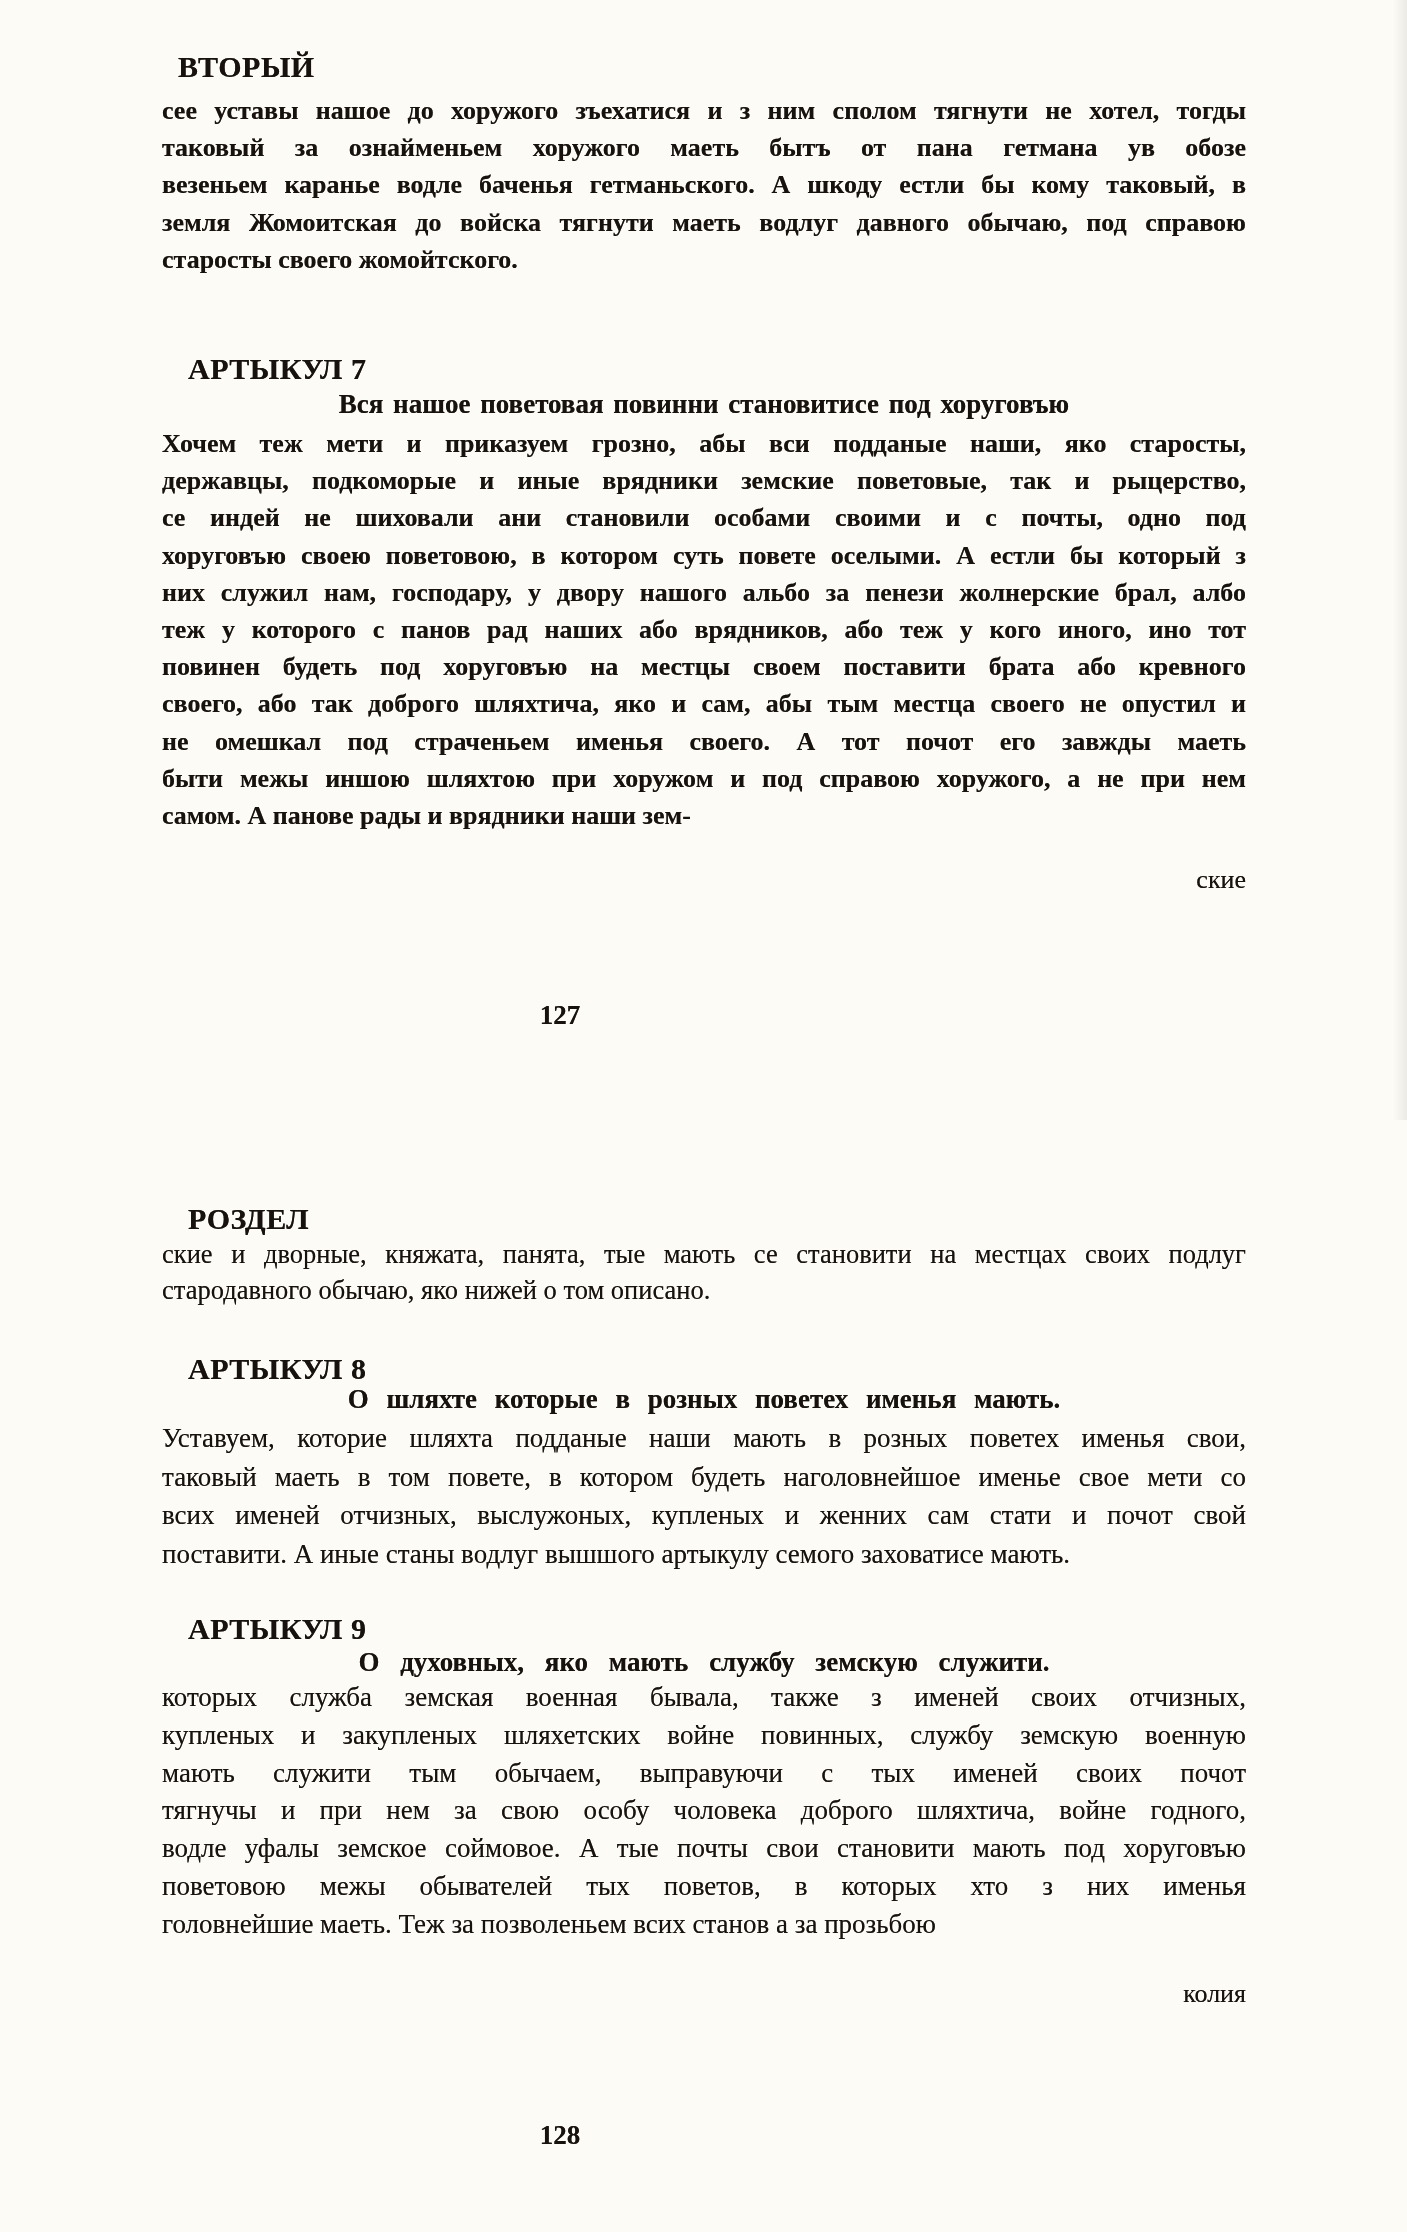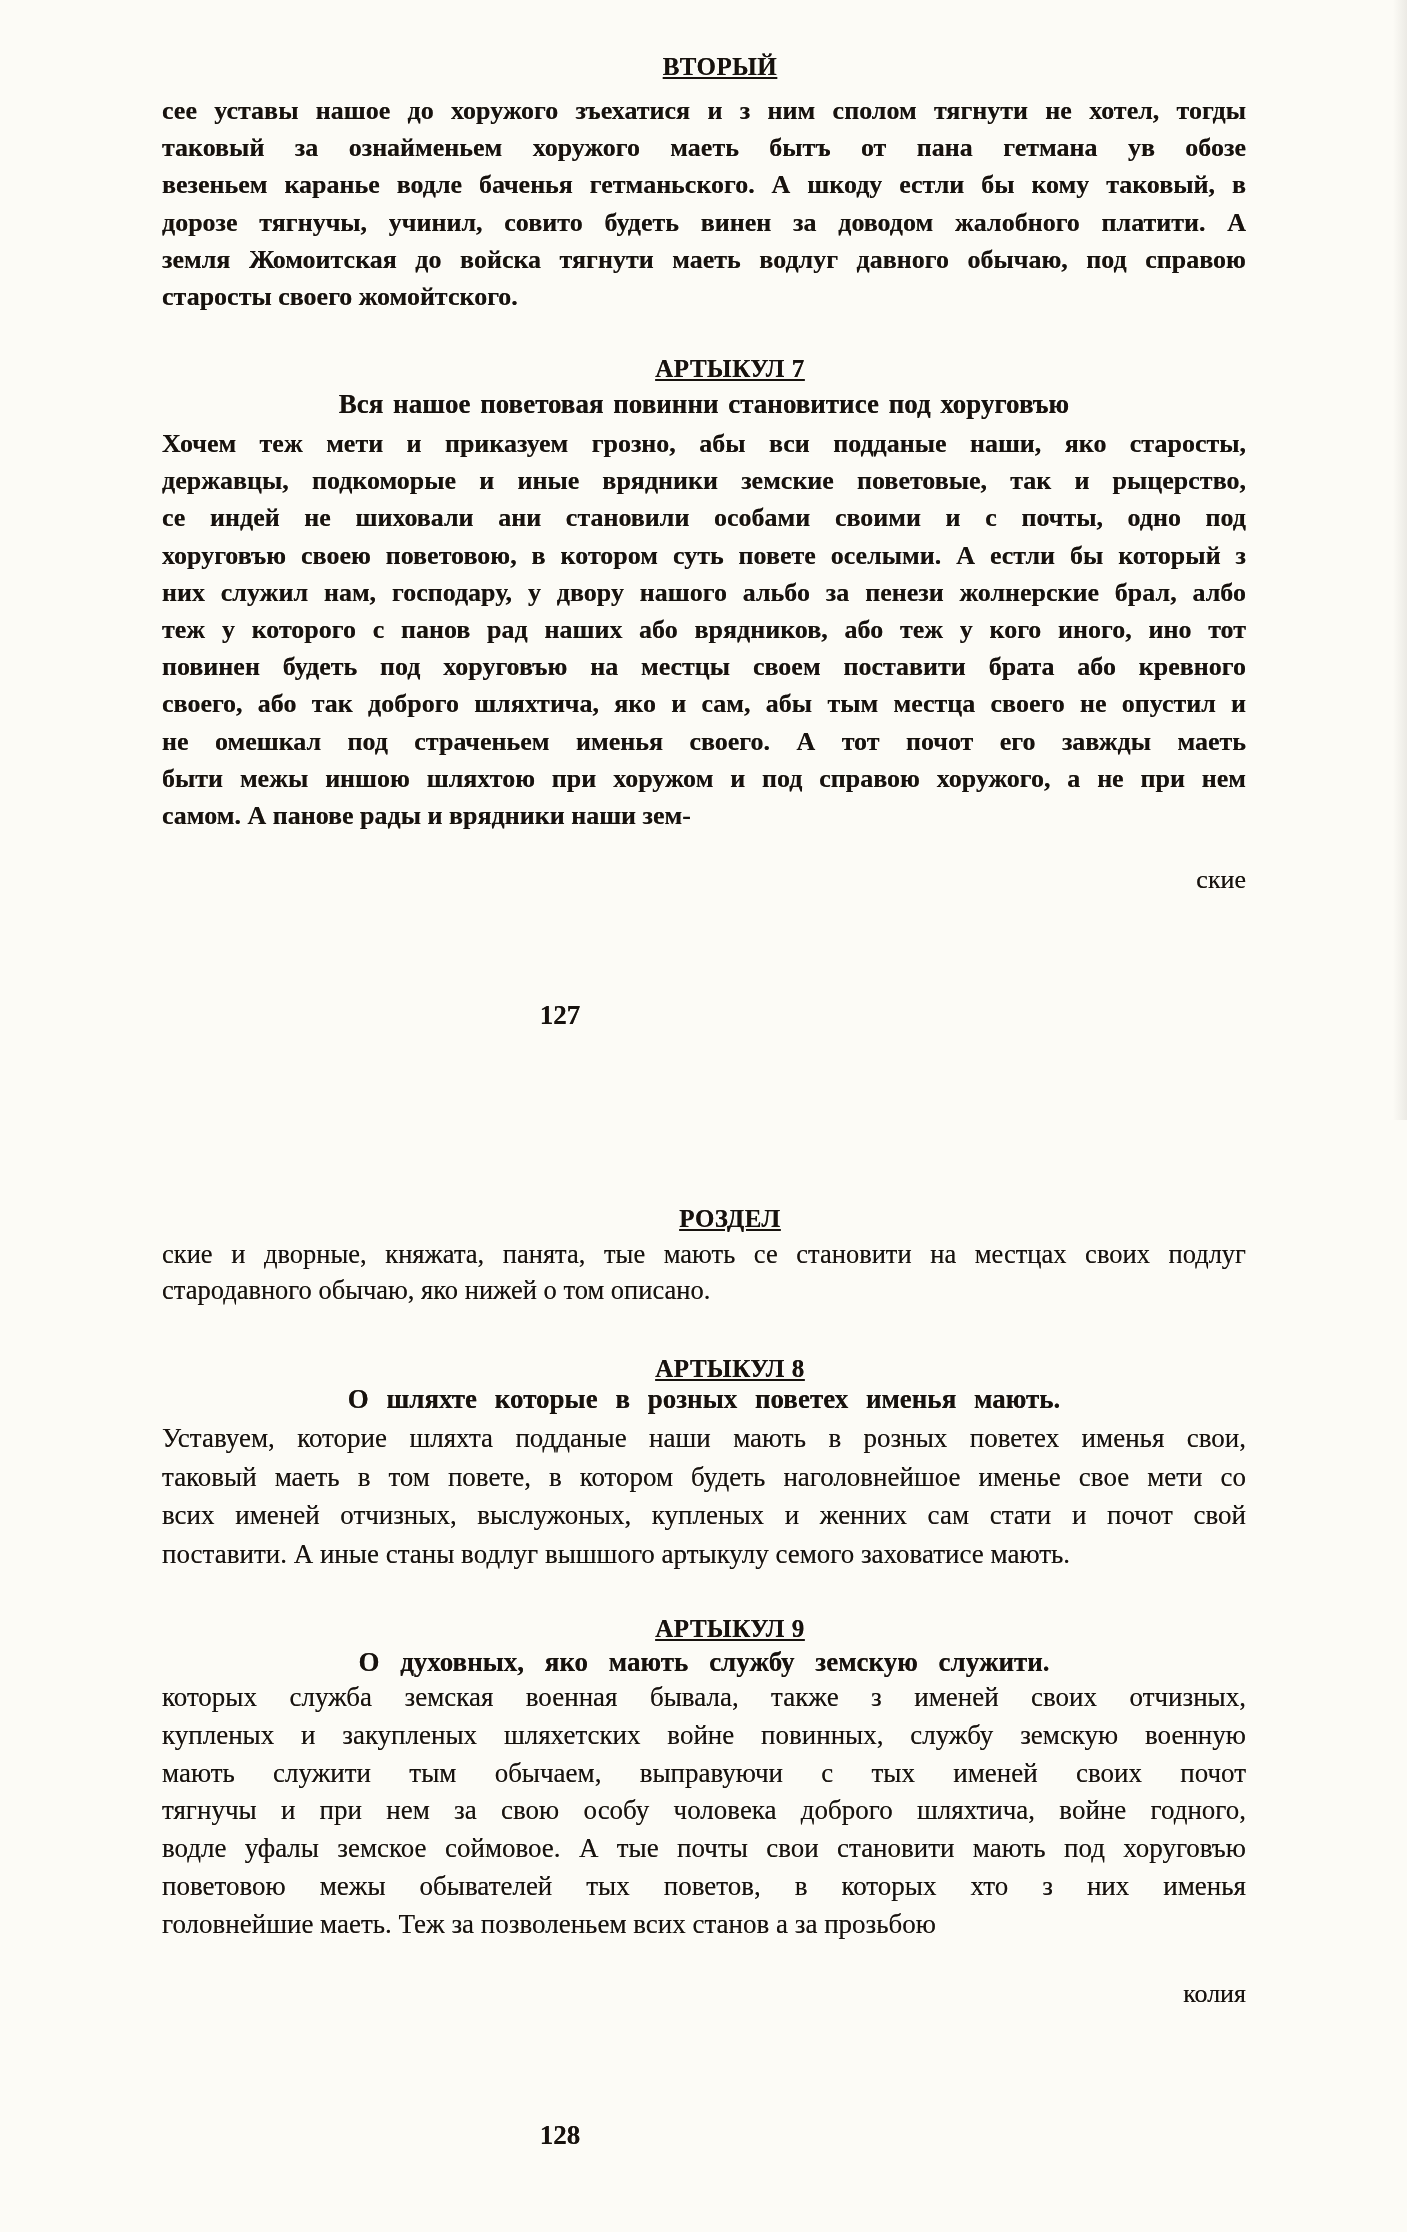--- a/index.html
+++ b/index.html
@@ -19,27 +19,26 @@
     position: absolute;
     right: 0; top: 0;
     width: 14px; height: 1120px;
     background: linear-gradient(to right, rgba(0,0,0,0), rgba(90,85,75,0.10));
   }
 
   .hd {
     position: absolute;
     left: 188px;
     width: 1084px;
-    text-align: center;
+    text-align: left;
     font-weight: bold;
-    font-size: 25px;
+    font-size: 30px;
     line-height: 34px;
     letter-spacing: 0.5px;
     text-shadow: 0 0 0.6px rgba(20,14,8,0.75);
-    text-decoration: underline;
   }
   .sub {
     position: absolute;
     left: 162px;
     width: 1084px;
     text-align: center;
     font-weight: bold;
     font-size: 27px;
     line-height: 31px;
     text-shadow: 0 0 0.6px rgba(20,14,8,0.7);
@@ -107,21 +106,20 @@
 
 <div class="doc">
   <div class="gutter"></div>
 
   <div class="hd pos-run1">ВТОРЫЙ</div>
 
   <div class="para p-small pos-intro">
       <div class="tline">сее уставы нашое до хоружого зъехатися и з ним сполом тягнути не хотел, тогды</div>
       <div class="tline">таковый за ознайменьем хоружого маеть бытъ от пана гетмана ув обозе</div>
       <div class="tline">везеньем каранье водле баченья гетманьского. А шкоду естли бы кому таковый, в</div>
-      <div class="tline">дорозе тягнучы, учинил, совито будеть винен за доводом жалобного платити. А</div>
       <div class="tline">земля Жомоитская до войска тягнути маеть водлуг давного обычаю, под справою</div>
       <div class="tline last">старосты своего жомойтского.</div>
     </div>
 
   <div class="hd pos-art7">АРТЫКУЛ 7</div>
 
   <div class="sub sub7 pos-sub7">Вся нашое поветовая повинни становитисе под хоруговъю</div>
 
   <div class="para p-small pos-p7">
       <div class="tline">Хочем теж мети и приказуем грозно, абы вси подданые наши, яко старосты,</div>

